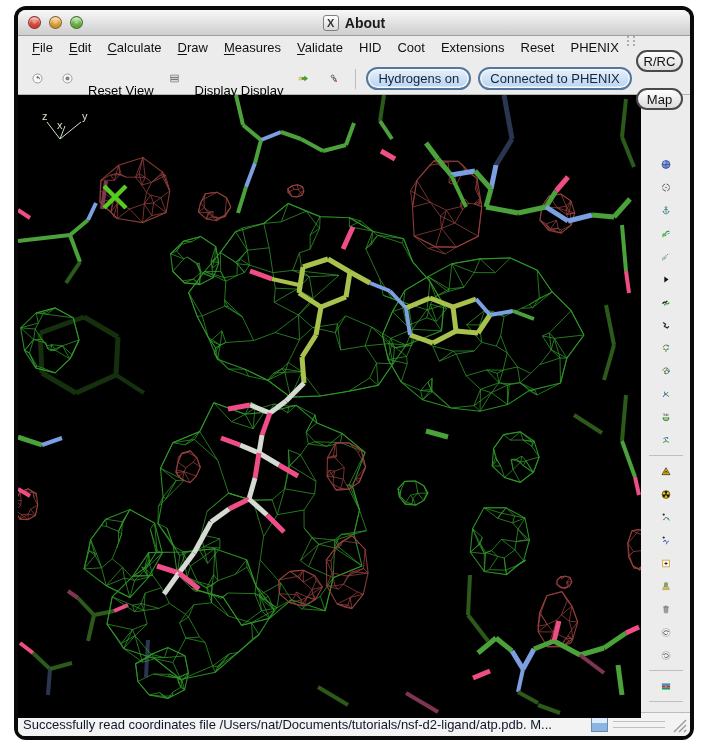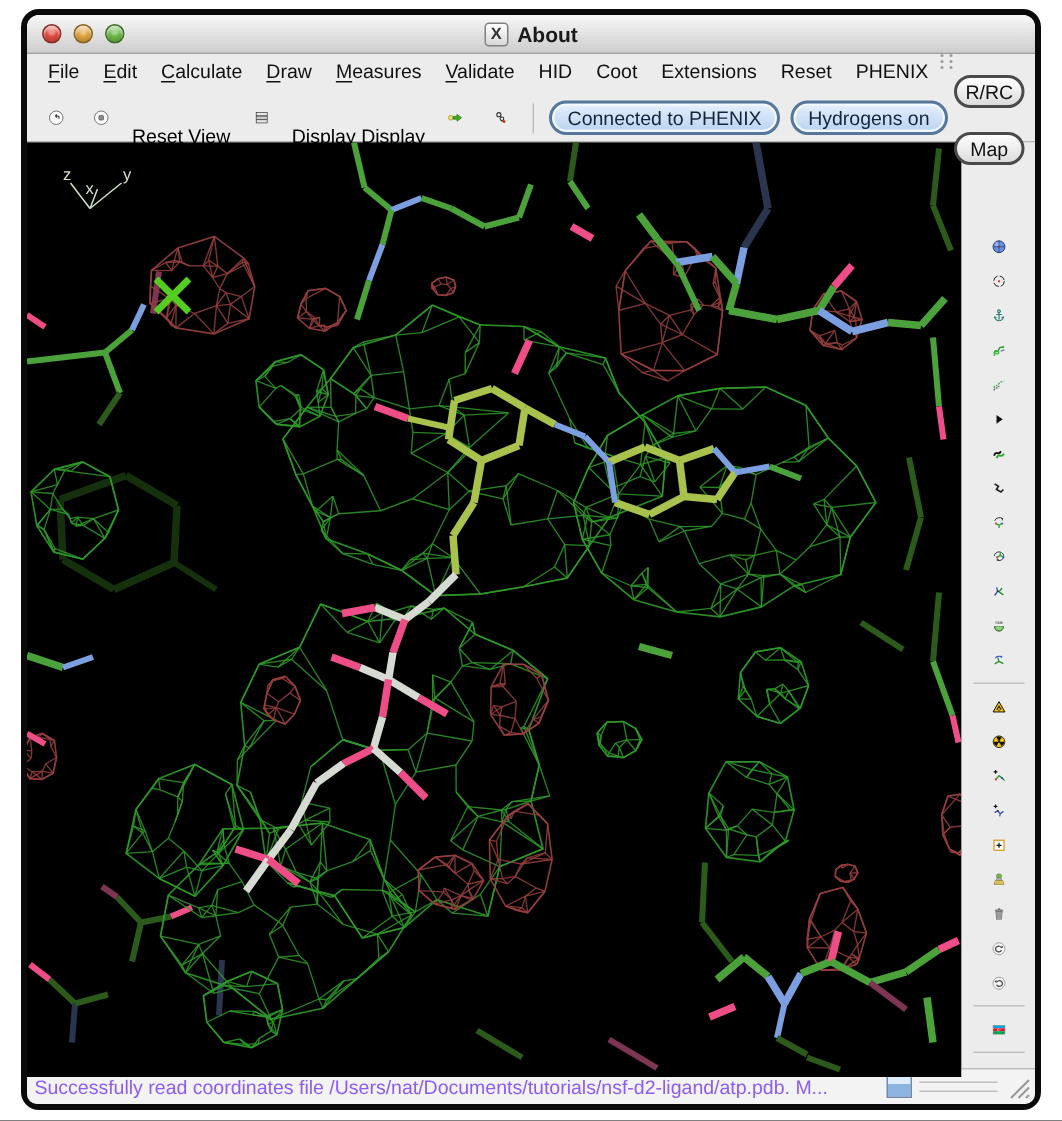--- a/index.html
+++ b/index.html
@@ -42,21 +42,21 @@
   .rail{flex:1;background:#ececec;display:flex;flex-direction:column;align-items:center;
         padding-top:58px;gap:1px;position:relative;overflow:hidden;}
   .rail-btn{width:22px;height:22px;flex:none;display:flex;align-items:center;justify-content:center;cursor:default;}
   .rail-sep{width:34px;height:1px;background:#bfbfbf;margin:3px 0;flex:none;}
   .corner-buttons{position:absolute;top:40px;right:7px;display:flex;flex-direction:column;gap:16px;z-index:5;}
   .corner-btn{width:47px;height:22px;border:2px solid #4a4a4a;border-radius:11px;font-size:13px;color:#111;
               background:linear-gradient(#fefefe,#dcdcdc);display:flex;align-items:center;justify-content:center;
               font-family:"Liberation Sans",sans-serif;padding:0;box-sizing:border-box;}
   
   .statusbar{height:23px;flex:none;background:#f3f3f3;border-top:1px solid #bdbdbd;display:flex;
-             align-items:center;padding:0 2px 0 5px;font-size:13px;color:#8b5cf6;gap:5px;justify-content:space-between;}
+             align-items:center;padding:0 2px 0 5px;font-size:13px;color:#0f172a;gap:5px;justify-content:space-between;}
   .status-text{flex:1;white-space:nowrap;overflow:hidden;}
   .blue-box{width:17px;height:15px;flex:none;border:1px solid #6d89ab;box-sizing:border-box;
             background:linear-gradient(#dcecfa 0 38%,#8cb5e2 38% 100%);}
   .hlines{width:52px;flex:none;display:flex;flex-direction:column;gap:5px;}
   .hlines i{display:block;height:1px;background:#c0c0c0;}
   .grip-corner{width:18px;height:18px;flex:none;}
   button{border:none;background:none;font:inherit;}
 </style>
 </head>
 <body>
@@ -131,22 +131,22 @@
         <button class="tb-iconbtn">
           <svg width="21" height="21" viewBox="0 0 24 24">
             <circle cx="10" cy="7.5" r="3" fill="none" stroke="#333" stroke-width="1.6"></circle>
             <circle cx="14.5" cy="13.5" r="2.6" fill="none" stroke="#333" stroke-width="1.6"></circle>
             <line x1="11.7" y1="9.8" x2="13.3" y2="11.4" stroke="#333" stroke-width="1.6"></line>
             <line x1="14.5" y1="16.1" x2="14.5" y2="18.3" stroke="#333" stroke-width="1.4"></line>
             <circle cx="17.6" cy="17.6" r="1.9" fill="#cc2200"></circle>
           </svg>
         </button>
         <div class="sep-v"></div>
+        <button class="pill">Hydrogens on</button>
         <button class="pill">Connected to PHENIX</button>
-        <button class="pill">Hydrogens on</button>
       </div>
 
     <div class="main">
       <div class="canvas">
         <svg id="scene" width="623" height="623" viewBox="0 0 623 623">
             <rect width="623" height="623" fill="#000000"></rect>
             <line x1="84" y1="114" x2="88" y2="86" stroke="#7e3553" stroke-width="4"></line>
             <line x1="0" y1="146" x2="52" y2="140" stroke="#4ba23a" stroke-width="4"></line>
             <line x1="52" y1="140" x2="70" y2="125" stroke="#4ba23a" stroke-width="4"></line>
             <line x1="70" y1="125" x2="78" y2="108" stroke="#7b9fe0" stroke-width="4"></line>

